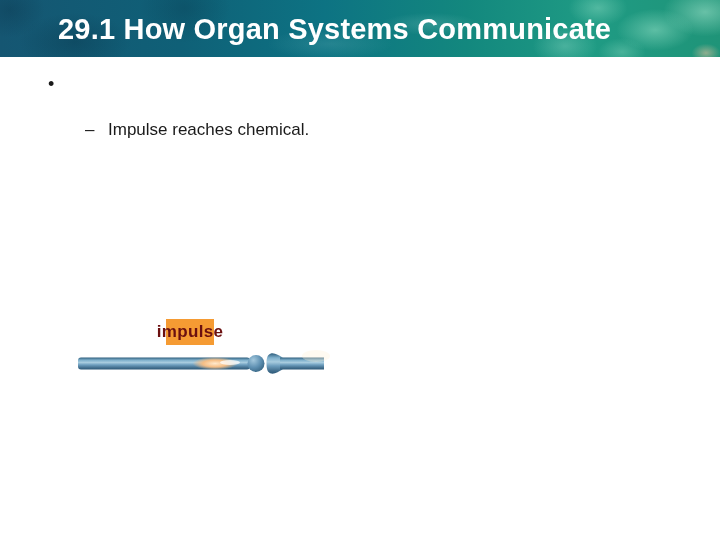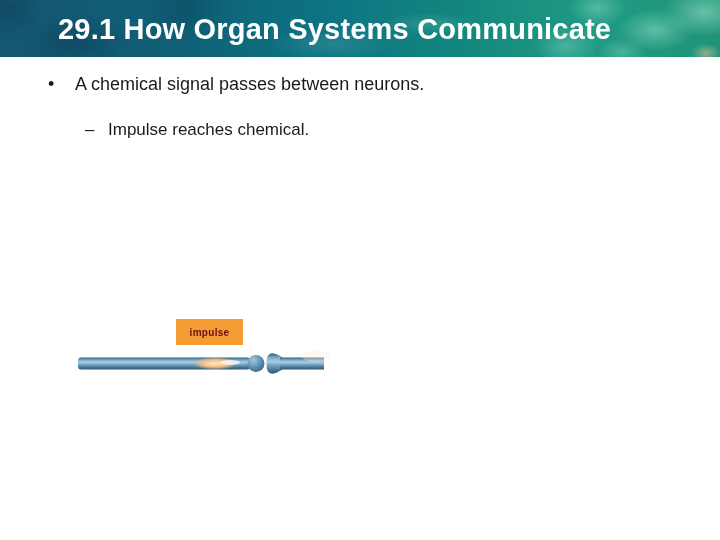--- a/index.html
+++ b/index.html
@@ -64,25 +64,25 @@
   #bullet-sub {
     top: 120px;
     padding-left: 85px;
     font-size: 17px;
   }
   #bullet-sub .marker { width: 23px; flex: none; }
 
   
   #impulse-label {
     position: absolute;
-    left: 176px; top: 319px;
-    width: 67px; height: 26px;
+    left: 166px; top: 319px;
+    width: 48px; height: 26px;
     background: #F59B33;
     color: #6B1010;
-    font-size: 10px;
+    font-size: 17px;
     font-weight: bold;
     display: flex;
     align-items: center;
     justify-content: center;
     letter-spacing: 0.3px;
   }
   #axon-svg {
     position: absolute;
     left: 70px; top: 344px;
   }
@@ -91,21 +91,20 @@
 <body>
 
 <div id="slide">
 
   <div id="header">
     <div id="slide-title">29.1 How Organ Systems Communicate</div>
   </div>
 
   <div class="bullet-line" id="bullet-main">
     <span class="marker">•</span>
-    <span class="text">A chemical signal passes between neurons.</span>
   </div>
 
   <div class="bullet-line" id="bullet-sub">
     <span class="marker">–</span>
     <span class="text">Impulse reaches chemical.</span>
   </div>
 
   <div id="impulse-label">impulse</div>
 
   <svg id="axon-svg" width="260" height="40" viewBox="0 0 260 40">

